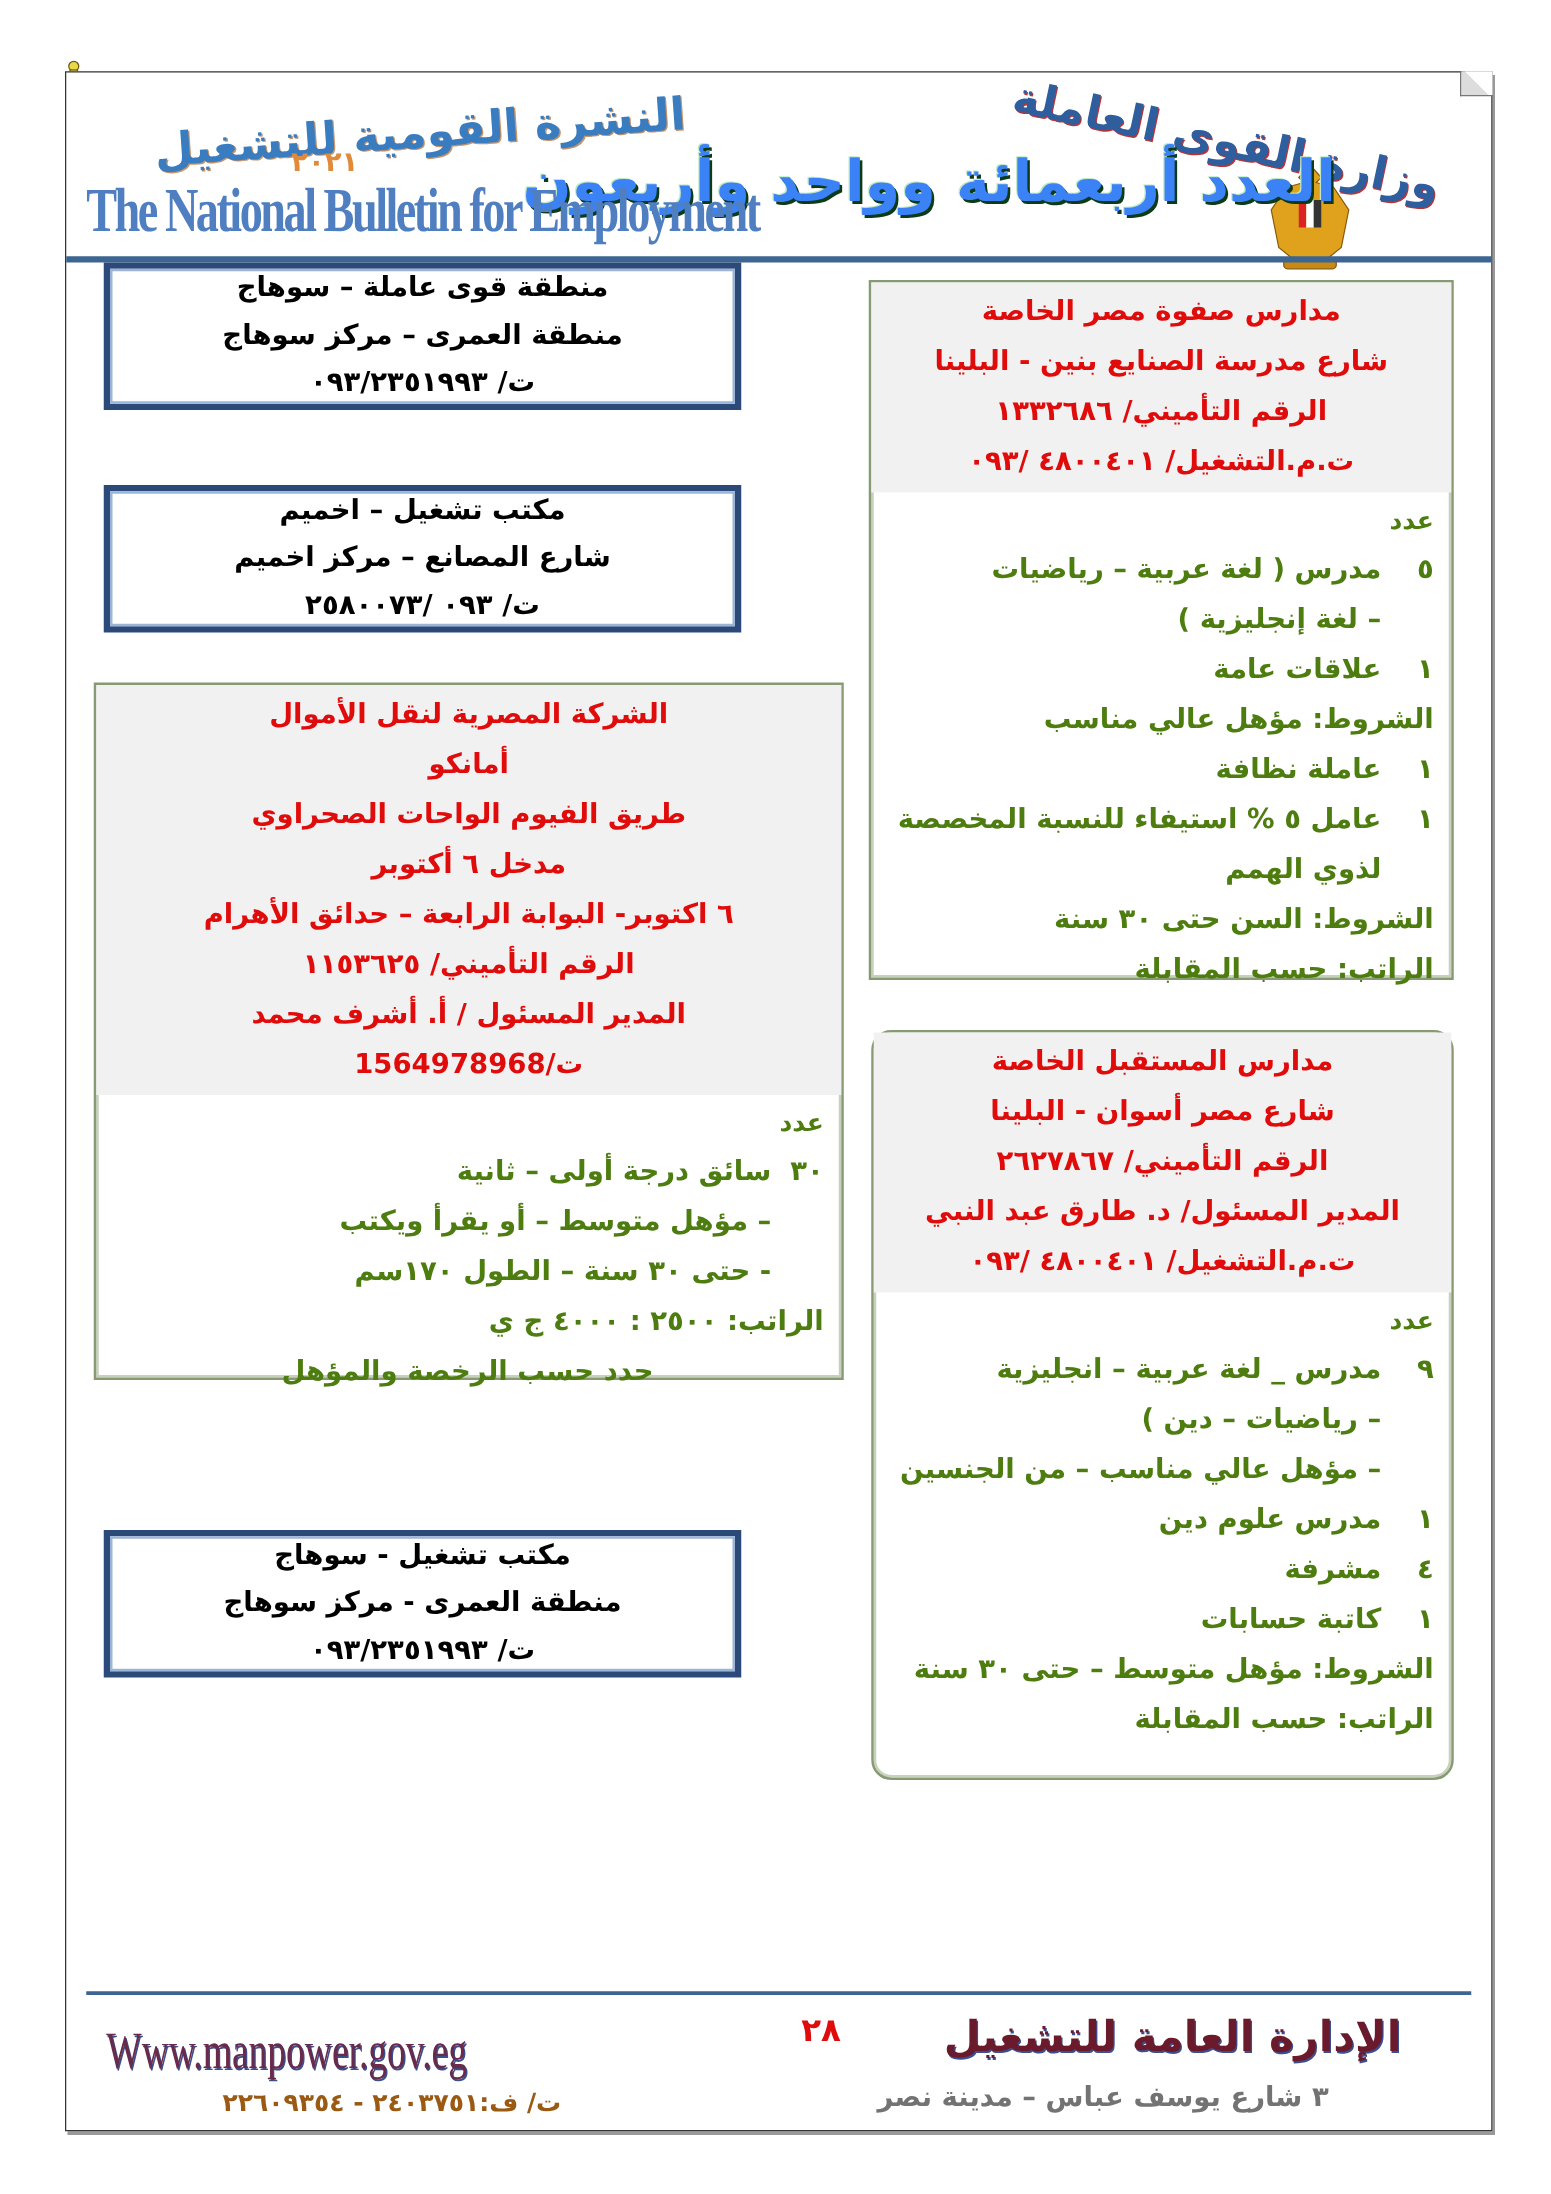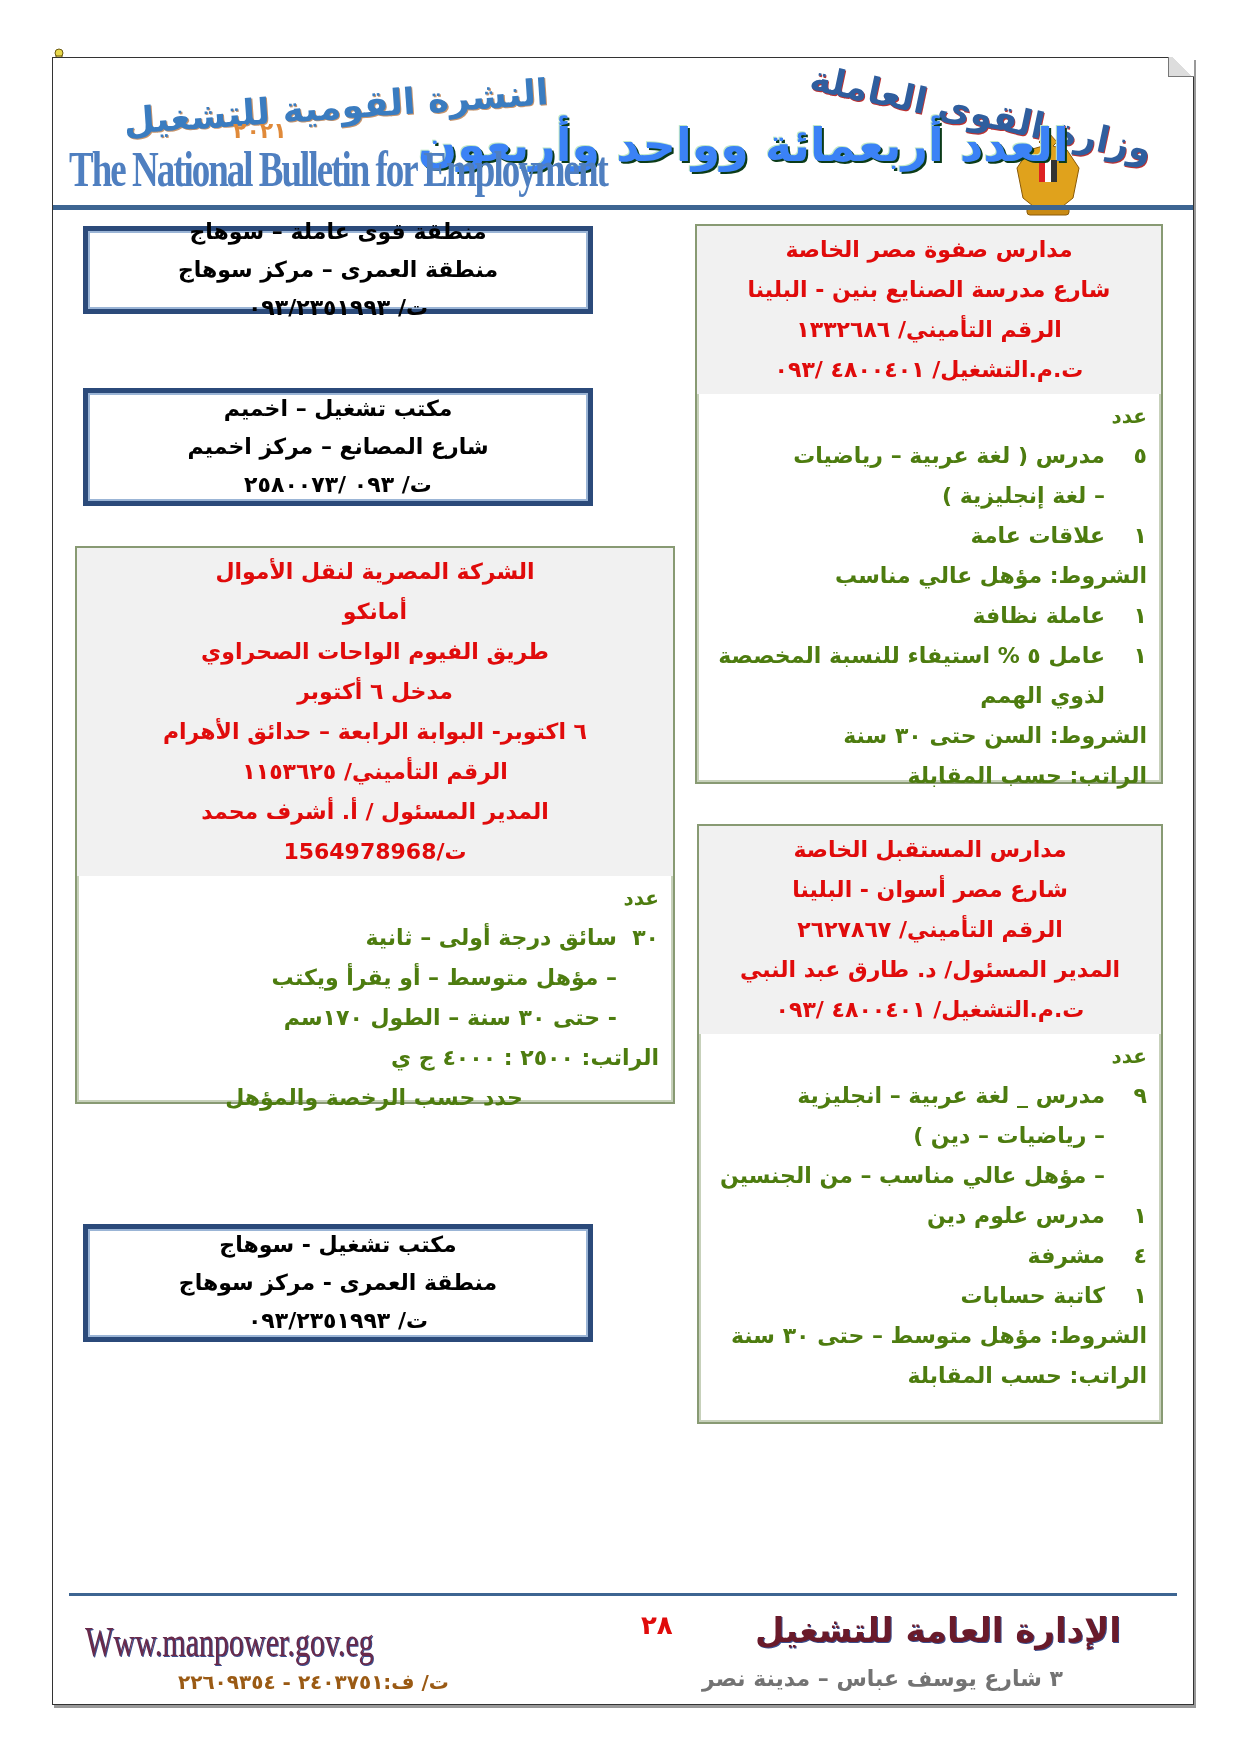--- a/index.html
+++ b/index.html
@@ -141,21 +141,21 @@
       <div class="row">
           <span class="num">١</span>
           <span class="txt">عامل ٥ % استيفاء للنسبة المخصصة</span>
         </div>
       <div class="indent">لذوي الهمم</div>
       <div>الشروط: السن حتى ٣٠ سنة</div>
       <div>الراتب: حسب المقابلة</div>
     </div>
   </div>
 
-  <div class="box company" style="right:30px; top:766px; width:466px; height:600px;">
+  <div class="box company" style="right:30px; top:766px; width:466px; height:600px;border-radius:16px;">
     <div class="head">
       <div>مدارس المستقبل الخاصة</div>
       <div>شارع مصر أسوان - البلينا</div>
       <div>الرقم التأميني/ ٢٦٢٧٨٦٧</div>
       <div>المدير المسئول/ د. طارق عبد النبي</div>
       <div>ت.م.التشغيل/ ٤٨٠٠٤٠١ /٠٩٣</div>
     </div>
     <div class="body">
       <div class="count-hdr">عدد</div>
       <div class="row">
@@ -174,21 +174,21 @@
         </div>
       <div class="row">
           <span class="num">١</span>
           <span class="txt">كاتبة حسابات</span>
         </div>
       <div>الشروط: مؤهل متوسط – حتى ٣٠ سنة</div>
       <div>الراتب: حسب المقابلة</div>
     </div>
   </div>
 
-  <div class="box office" style="left:30px; top:168px; width:510px; height:88px;text-align:center;">
+  <div class="box office" style="left:30px; top:152px; width:510px; height:118px;text-align:center;">
     <div class="office-inner">
       <div>منطقة قوى عاملة – سوهاج</div>
       <div>منطقة العمرى – مركز سوهاج</div>
       <div>ت/ ٠٩٣/٢٣٥١٩٩٣</div>
     </div>
   </div>
 
   <div class="box office" style="left:30px; top:330px; width:510px; height:118px;">
     <div class="office-inner">
       <div>مكتب تشغيل – اخميم</div>

